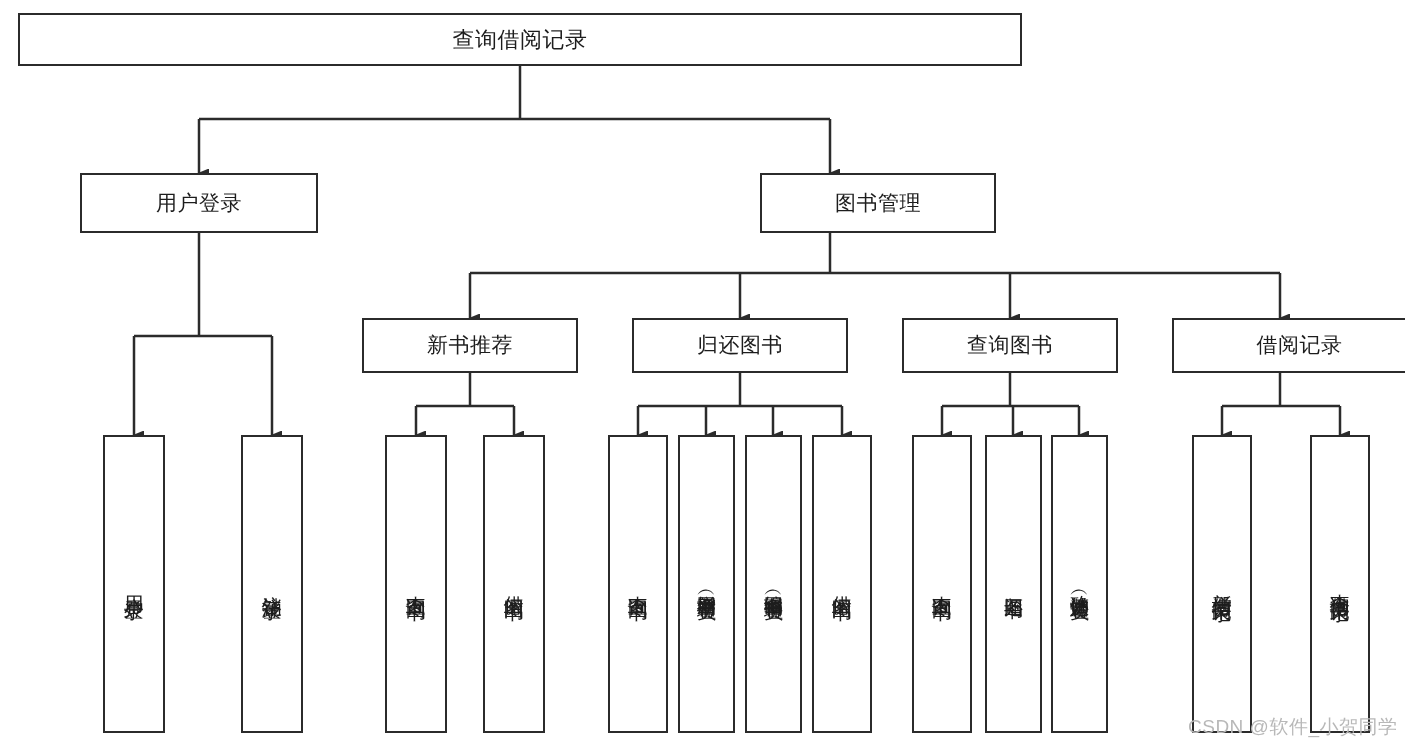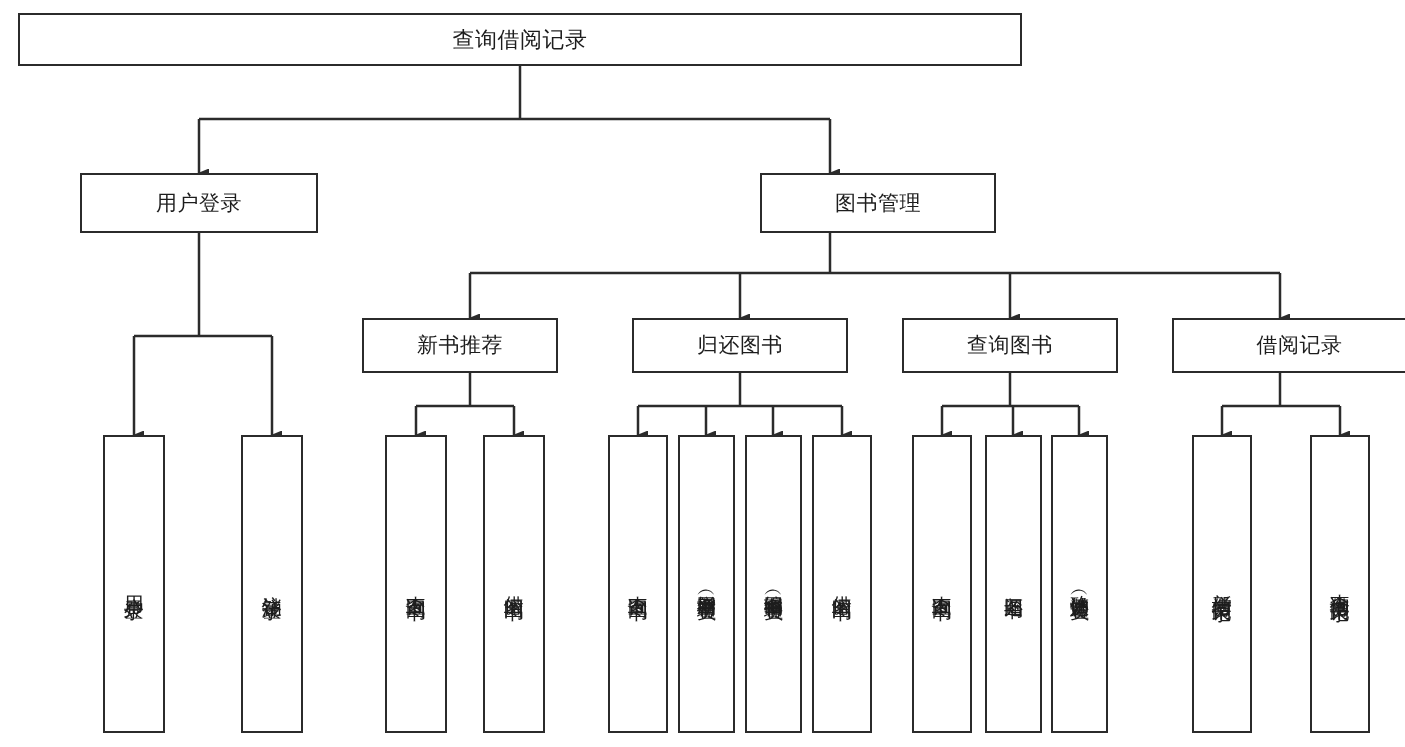--- a/index.html
+++ b/index.html
@@ -124,21 +124,21 @@
   <div id="node-layer">
       <div class="node horiz root" style="left: 18px; top: 13px; width: 1004px; height: 53px;">
         <span class="node-label">查询借阅记录</span>
       </div>
       <div class="node horiz" style="left: 80px; top: 173px; width: 238px; height: 60px;">
         <span class="node-label">用户登录</span>
       </div>
       <div class="node horiz" style="left: 712px; top: 173px; width: 236px; height: 60px; margin-left: 48px;">
         <span class="node-label">图书管理</span>
       </div>
-      <div class="node horiz" style="left: 362px; top: 318px; width: 196px; height: 55px;">
+      <div class="node horiz" style="left: 362px; top: 318px; width: 216px; height: 55px;">
         <span class="node-label">新书推荐</span>
       </div>
       <div class="node horiz" style="left: 632px; top: 318px; width: 216px; height: 55px;">
         <span class="node-label">归还图书</span>
       </div>
       <div class="node horiz" style="left: 902px; top: 318px; width: 216px; height: 55px;">
         <span class="node-label">查询图书</span>
       </div>
       <div class="node horiz" style="left: 1172px; top: 318px; width: 255px; height: 55px;">
         <span class="node-label">借阅记录</span>
@@ -177,14 +177,15 @@
         <span class="node-label">确认归还（管理员）</span>
       </div>
       <div class="node vert" style="left: 1192px; top: 435px; width: 60px; height: 298px;">
         <span class="node-label">新增借阅记录</span>
       </div>
       <div class="node vert" style="left: 1310px; top: 435px; width: 60px; height: 298px;">
         <span class="node-label">查询借阅记录</span>
       </div>
     </div>
 
+  <div class="watermark" style="left:1188px; top:714px;">CSDN @软件_小贺同学</div>
 
 </div>
 
 </body></html>

